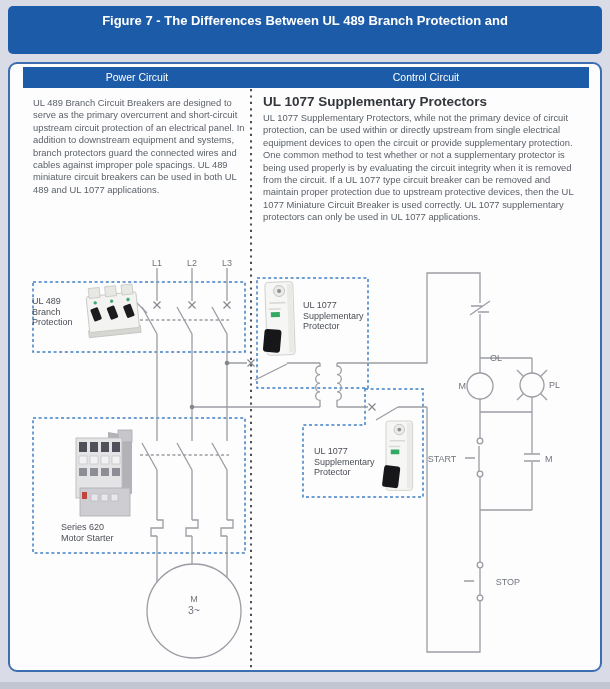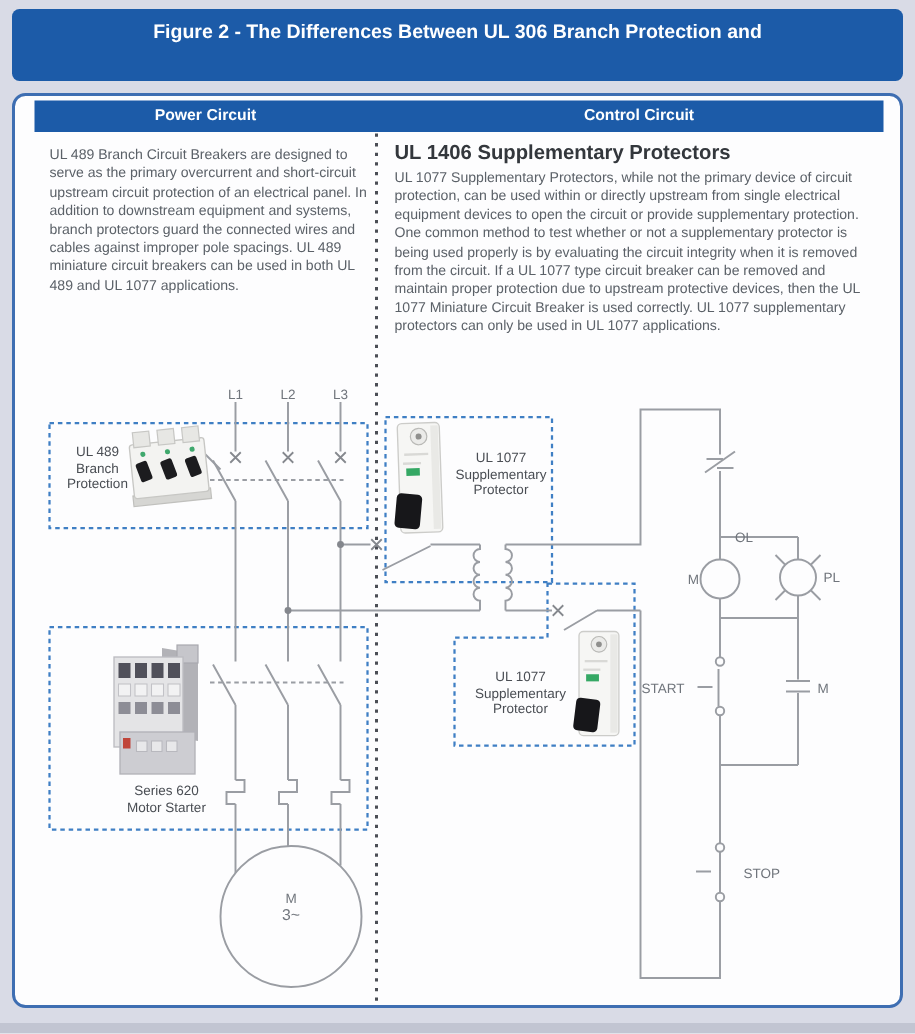--- a/index.html
+++ b/index.html
@@ -17,56 +17,56 @@
     box-sizing:border-box;
   }
   
   .card{
     left:8px;top:62px;width:594px;height:610px;background:#fdfdfe;
     border:2px solid #3e6eb2;border-radius:9px;box-sizing:border-box;
   }
   .colbar{left:23px;top:67px;width:566px;height:21px;background:#1c5ba8;}
   .colbar-label{
     top:67px;height:21px;line-height:21px;color:#ffffff;
-    font-weight:bold;font-size:10.5px;text-align:center;
+    font-weight:normal;font-size:10.5px;text-align:center;
   }
   .colbar-label.left{left:23px;width:228px;}
   .colbar-label.right{left:257px;width:338px;}
   
   .section{color:#5b6168;}
   .section h3{margin:0;padding:0;font-size:13px;color:#33373c;white-space:nowrap;}
   .section p{margin:3px 0 0 0;font-size:9.4px;line-height:12.4px;}
   .sec-left{left:33px;top:94px;width:214px;}
   .sec-right{left:263px;top:94px;width:321px;}
   .sec-right h3{font-size:13.5px;}
   
   .dlabel{font-size:9px;line-height:10.5px;color:#70757c;text-align:center;}
-  .boxlabel{font-size:9px;line-height:10.5px;color:#4a4e54;text-align:center;}
+  .boxlabel{font-size:9px;line-height:10.5px;color:#4a4e54;}
   svg{position:absolute;left:0;top:0;}
   .bottom-strip{left:0;top:682px;width:610px;height:7px;background:#c2c5d2;}
 </style>
 </head>
 <body>
 
 <div class="abs banner">
-  <div>Figure 2 - The Differences Between UL 306 Branch Protection and</div>
+  <div>Figure 7 - The Differences Between UL 489 Branch Protection and</div>
 </div>
 
 <div class="abs card"></div>
 
 <div class="abs colbar"></div>
 <div class="abs colbar-label left">Power Circuit</div>
 <div class="abs colbar-label right">Control Circuit</div>
 
 <div class="abs section sec-left">
   <p>UL 489 Branch Circuit Breakers are designed to serve as the primary overcurrent and short-circuit upstream circuit protection of an electrical panel. In addition to downstream equipment and systems, branch protectors guard the connected wires and cables against improper pole spacings. UL 489 miniature circuit breakers can be used in both UL 489 and UL 1077 applications.</p>
 </div>
 
 <div class="abs section sec-right">
-  <h3>UL 1406 Supplementary Protectors</h3>
+  <h3>UL 1077 Supplementary Protectors</h3>
   <p>UL 1077 Supplementary Protectors, while not the primary device of circuit protection, can be used within or directly upstream from single electrical equipment devices to open the circuit or provide supplementary protection. One common method to test whether or not a supplementary protector is being used properly is by evaluating the circuit integrity when it is removed from the circuit. If a UL 1077 type circuit breaker can be removed and maintain proper protection due to upstream protective devices, then the UL 1077 Miniature Circuit Breaker is used correctly. UL 1077 supplementary protectors can only be used in UL 1077 applications.</p>
 </div>
 
 <svg width="610" height="689" viewBox="0 0 610 689">
 
   <line x1="251" y1="89" x2="251" y2="669" stroke="#4b4e55" stroke-width="2" stroke-dasharray="2.2,4.2"></line>
 
   <g fill="none" stroke="#3f7fc4" stroke-width="1.5" stroke-dasharray="3,2.6">
     <rect x="33" y="282" width="212" height="70"></rect>
     <rect x="33" y="418" width="212" height="135"></rect>
@@ -199,21 +199,21 @@
 <div class="abs dlabel" style="left:147px;top:258px;width:20px;">L1</div>
 <div class="abs dlabel" style="left:182px;top:258px;width:20px;">L2</div>
 <div class="abs dlabel" style="left:217px;top:258px;width:20px;">L3</div>
 
 <div class="abs boxlabel" style="left:32px;top:296px;width:66px;">
   <div>UL 489</div>
   <div>Branch</div>
   <div>Protection</div>
 </div>
 
-<div class="abs boxlabel" style="left:71px;top:522px;width:80px;">
+<div class="abs boxlabel" style="left:61px;top:522px;width:80px;">
   <div>Series 620</div>
   <div>Motor Starter</div>
 </div>
 
 <div class="abs dlabel" style="left:174px;top:594px;width:40px;">
   <div>M</div>
   <div style="font-size:10.5px;">3~</div>
 </div>
 
 <div class="abs boxlabel" style="left:303px;top:300px;width:62px;">

